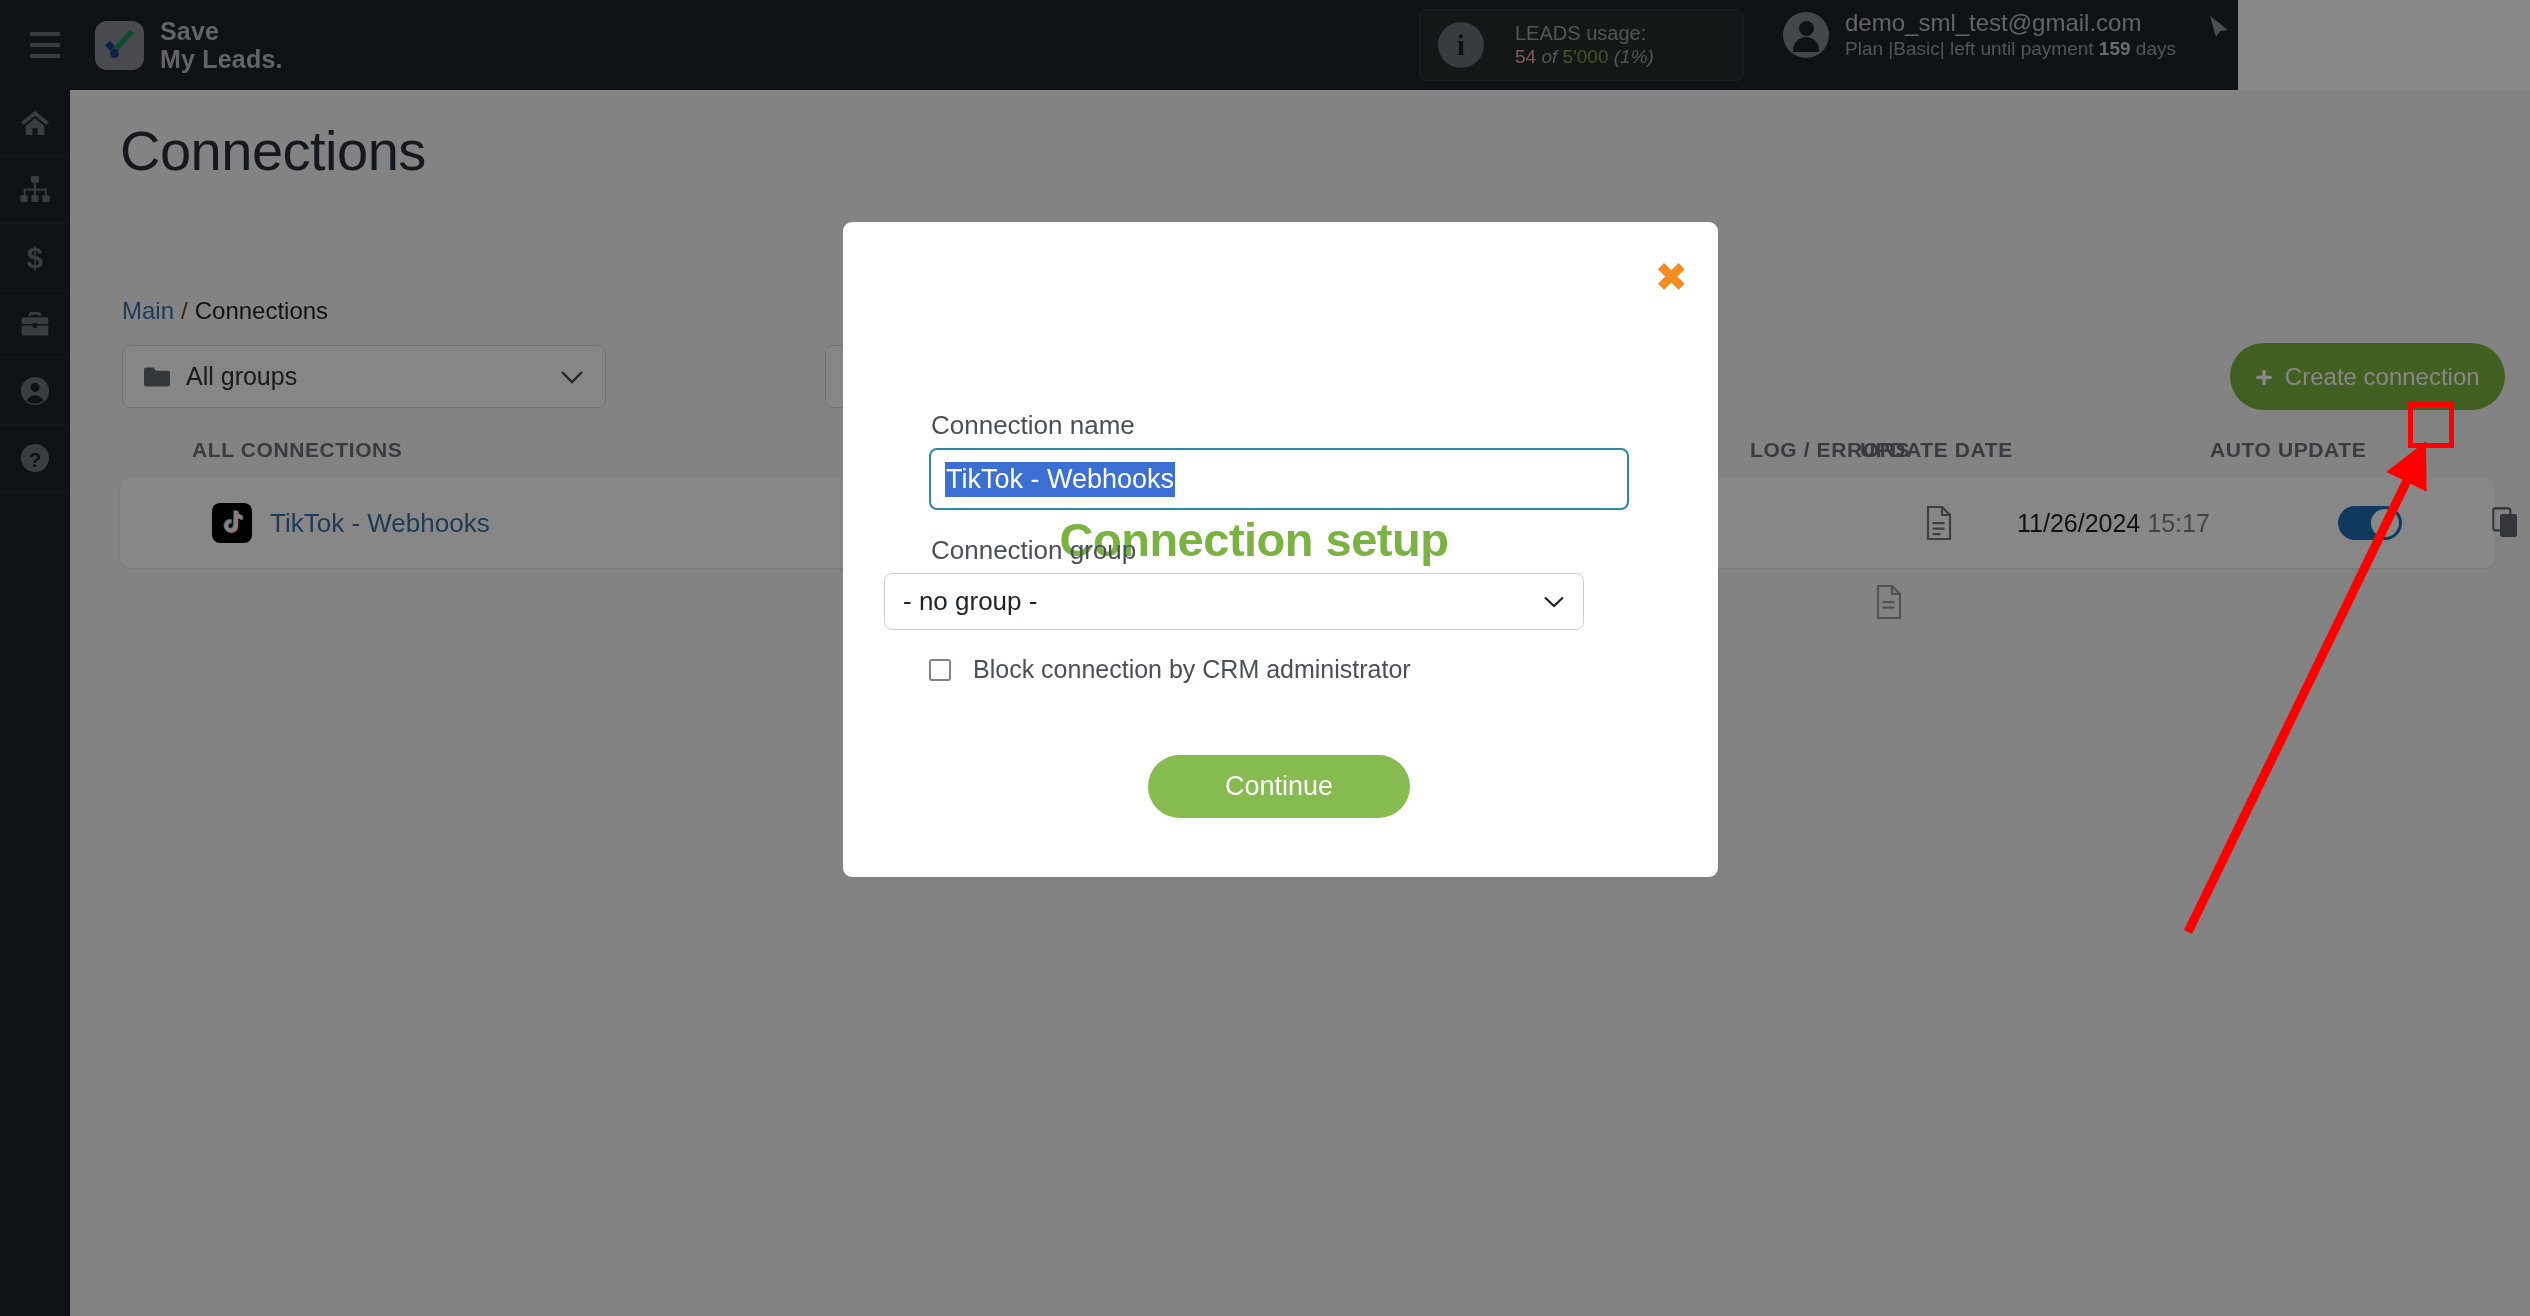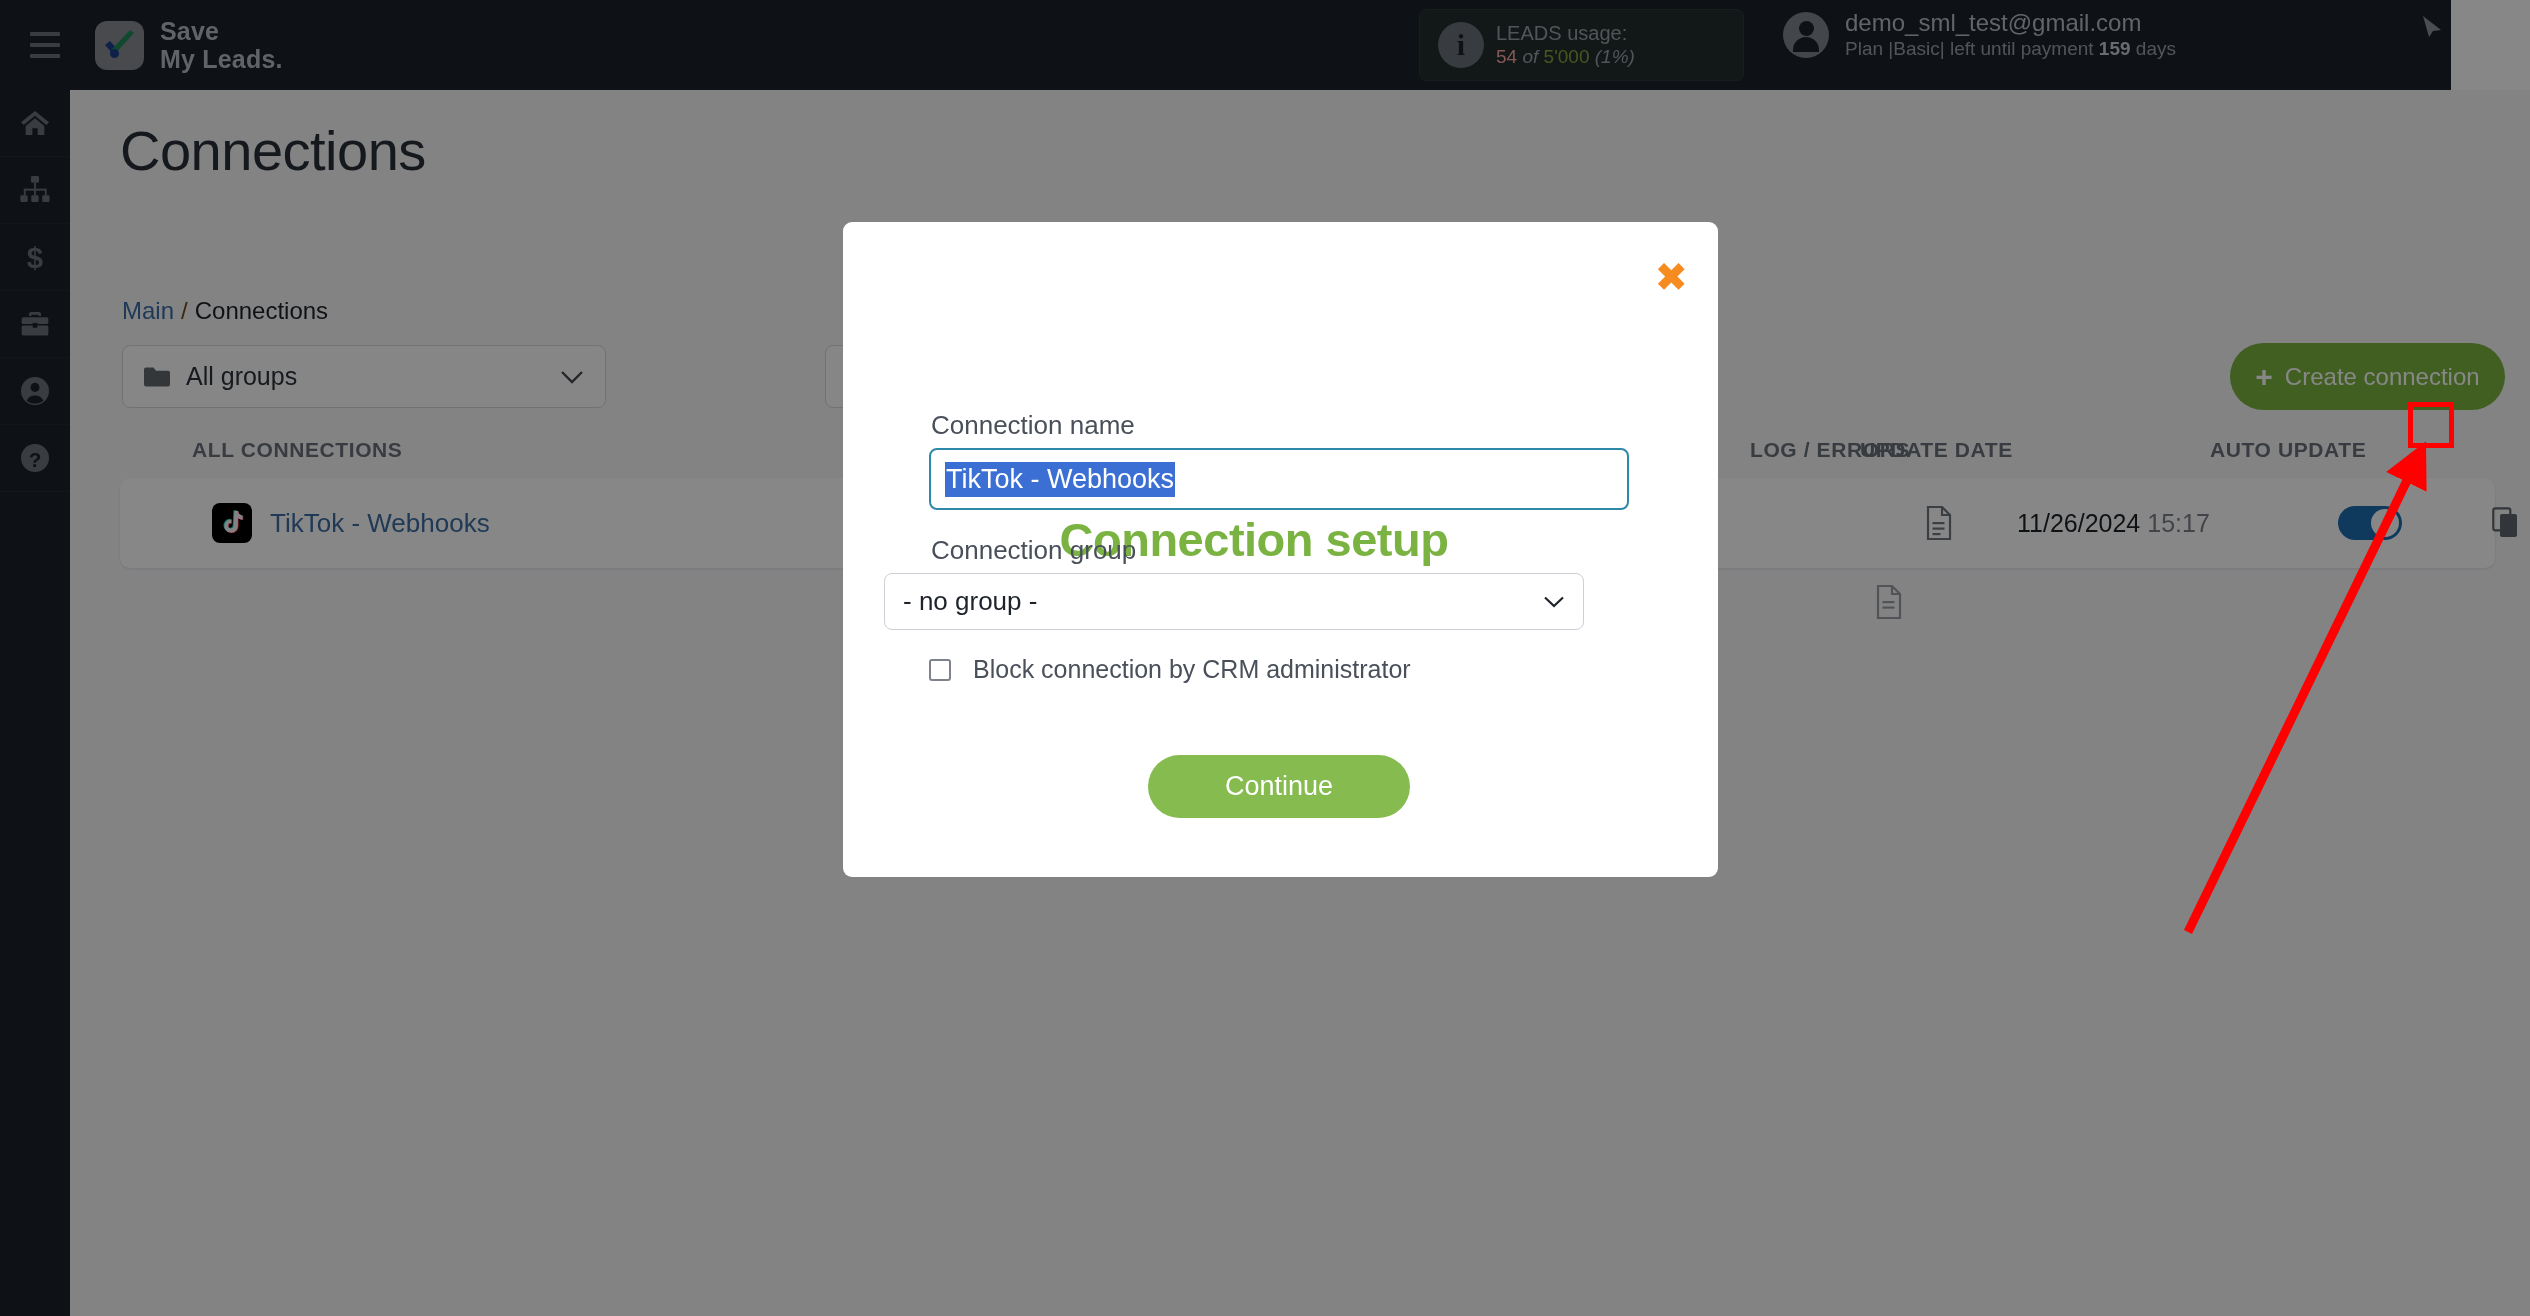--- a/index.html
+++ b/index.html
@@ -5,21 +5,21 @@
   * { box-sizing: border-box; margin: 0; padding: 0; }
   html, body {
     width: 2530px; height: 1316px;
     overflow: hidden;
     font-family: "Liberation Sans", sans-serif;
     background: #ffffff;
   }
 
   
   #topbar {
-    position: absolute; left: 0; top: 0; width: 2451px; height: 90px;
+    position: absolute; left: 0; top: 0; width: 2238px; height: 90px;
     background: #1b2029;
     display: flex; align-items: center;
     z-index: 40;
   }
   #hamburger {
     width: 70px; display: flex; flex-direction: column; align-items: center;
     justify-content: center; gap: 7px; margin-left: 10px; cursor: pointer;
   }
   #hamburger span { display: block; width: 30px; height: 4px; background: #6d727c; border-radius: 1px; }
 
@@ -37,21 +37,21 @@
     position: absolute; left: 1419px; top: 9px; width: 325px; height: 72px;
     background: #222c2d; border: 1px solid #2d3a37; border-radius: 7px;
     display: flex; align-items: center; padding-left: 18px;
   }
   .info-circle {
     width: 46px; height: 46px; border-radius: 50%; background: #6b7079;
     display: flex; align-items: center; justify-content: center;
     color: #1b2029; font-size: 30px; font-weight: bold;
     font-family: "Liberation Serif", serif;
   }
-  #leads-text { margin-left: 12px; }
+  #leads-text { margin-left: 31px; }
   #leads-title { color: #9aa0a8; font-size: 20px; line-height: 23px; }
   #leads-sub { font-size: 19px; line-height: 23px; color: #9aa0a8; }
   #leads-sub .num { color: #fca5a5; text-align: right; }
   #leads-sub .of { color: #9aa0a8; font-style: italic; }
   #leads-sub .tot { color: #87a33f; }
   #leads-sub .pct { color: #9aa0a8; font-style: italic; }
 
   #account-box { position: absolute; left: 1783px; top: 9px; display: flex; align-items: center; }
   #avatar-circle {
     width: 46px; height: 46px; border-radius: 50%; background: #7f848c;

